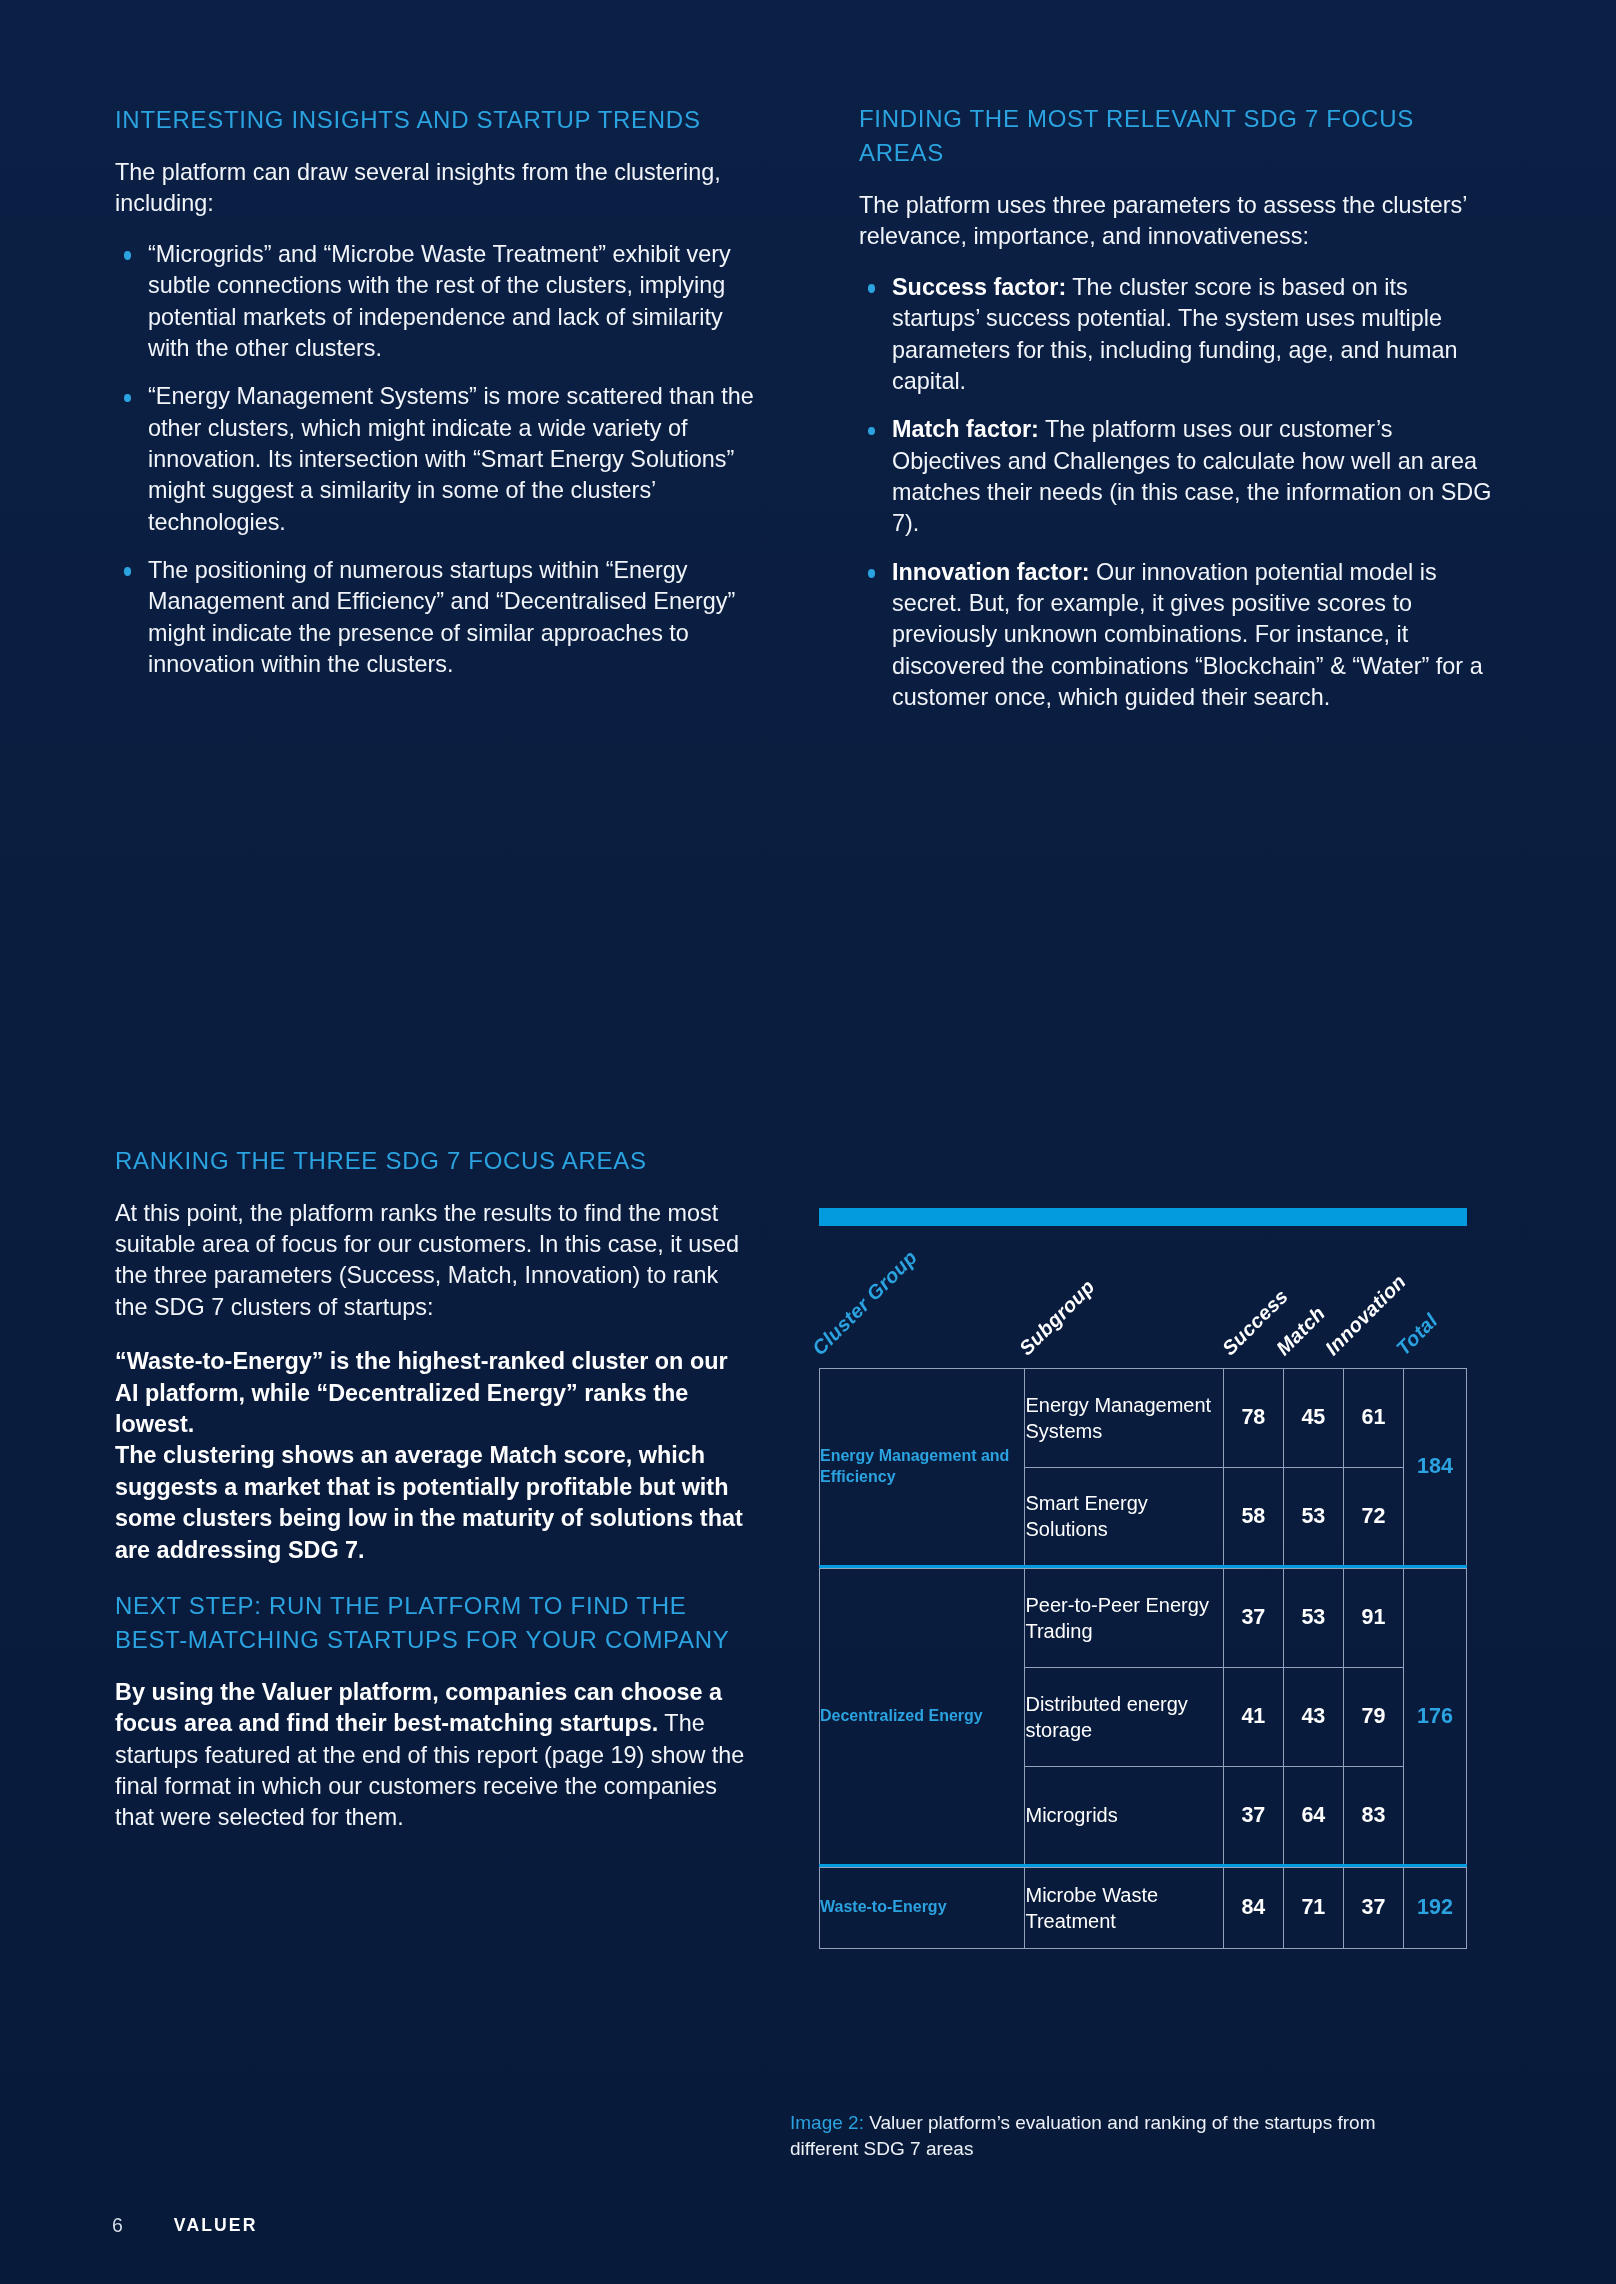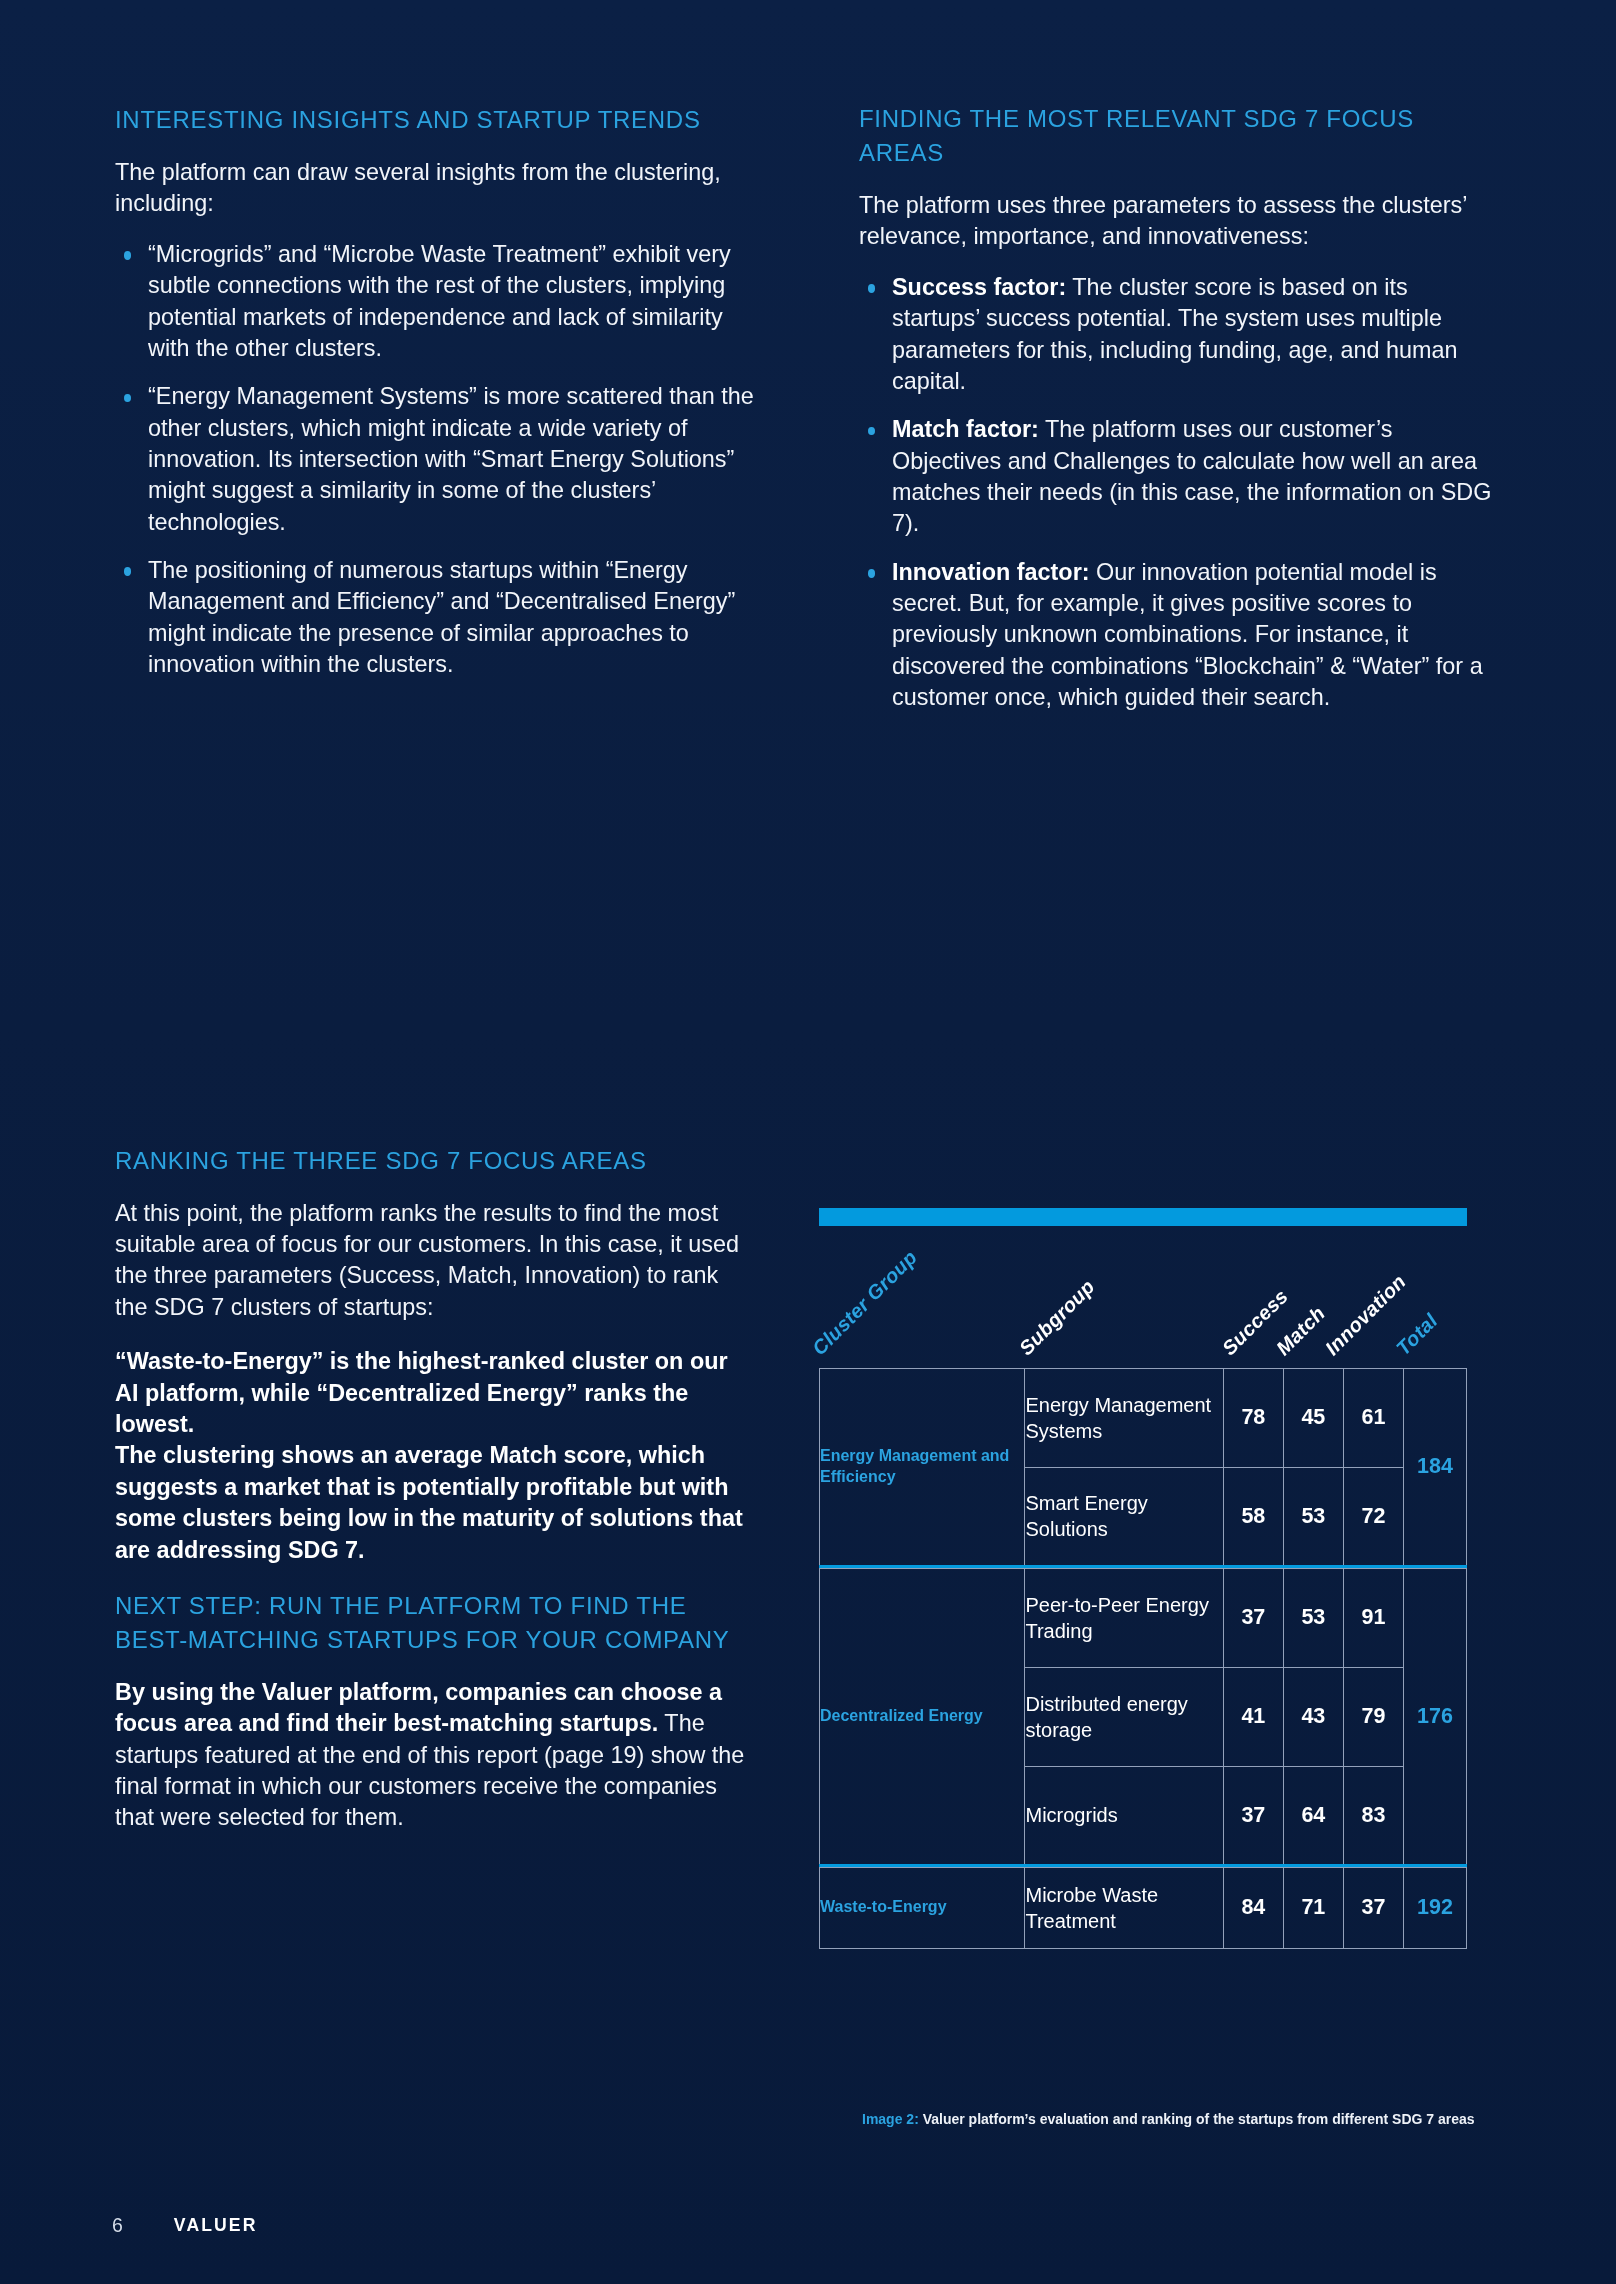--- a/index.html
+++ b/index.html
@@ -137,26 +137,26 @@
   
   .sep-row td{
     height:0; padding:0; border:none;
     border-top:3.3px solid #039ade !important;
   }
   
   td.inner-b{ border-bottom:1.3px solid #2d8fc9; }
 
   .caption{
     position:absolute;
-    left:862px; top:2110px;
+    left:790px; top:2110px;
     width:625px;
-    font-size:14px;
+    font-size:19px;
     line-height:1.36;
     color:#eef2f8;
-    font-weight:700;
+    font-weight:400;
   }
   .caption .lbl{ color:#2ba3e0; }
 
   .footer{
     position:absolute;
     left:112px; top:2214px;
     display:flex; align-items:center; gap:51px;
   }
   .pageno{ font-size:19.5px; color:#d5dde9; font-weight:300; }
   .logo{

